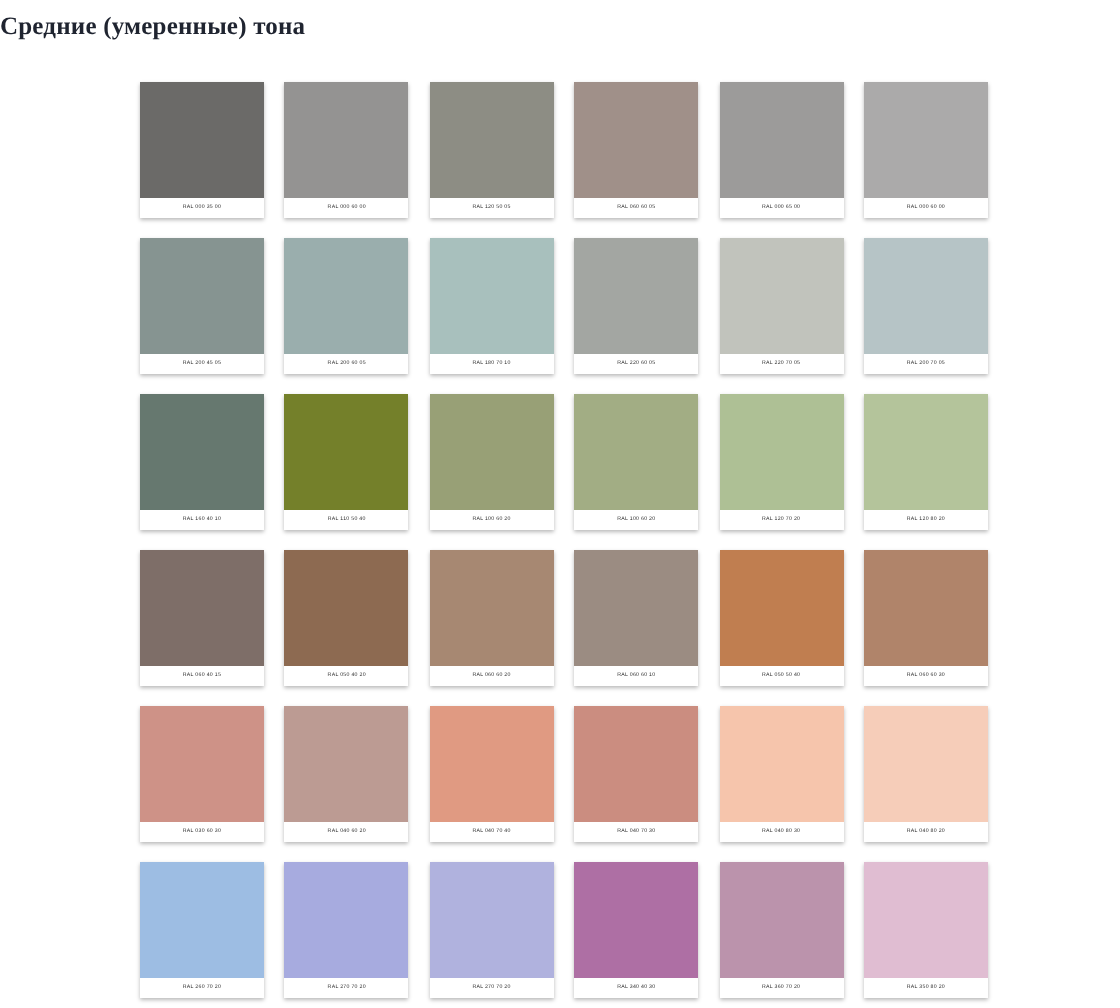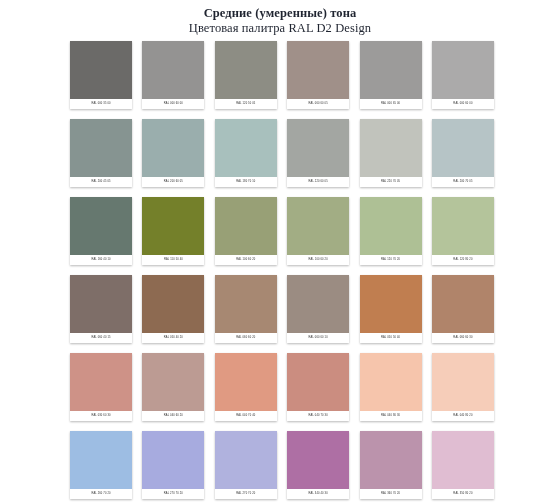--- a/index.html
+++ b/index.html
@@ -14,21 +14,20 @@
     overflow: hidden;
   }
   .page {
     width: 560px;
     height: 504px;
     position: relative;
     box-sizing: border-box;
   }
   .heading {
     padding-top: 6px;
-    text-align: center;
     color: #1f2430;
   }
   .heading .line1 {
     font-family: "Liberation Serif", serif;
     font-weight: bold;
     font-size: 12.5px;
     letter-spacing: 0.1px;
     line-height: 15px;
   }
   .heading .line2 {
@@ -76,21 +75,20 @@
     overflow: hidden;
   }
 </style>
 </head>
 <body>
 
 <div class="page">
 
   <div class="heading">
     <div class="line1">Средние (умеренные) тона</div>
-    <div class="line2">Цветовая палитра RAL D2 Design</div>
   </div>
 
   <div class="grid">
       <div class="card">
         <div class="swatch" style="background: rgb(107, 106, 104);"></div>
         <div class="code">RAL 000 35 00</div>
       </div>
       <div class="card">
         <div class="swatch" style="background: rgb(148, 147, 146);"></div>
         <div class="code">RAL 000 60 00</div>

